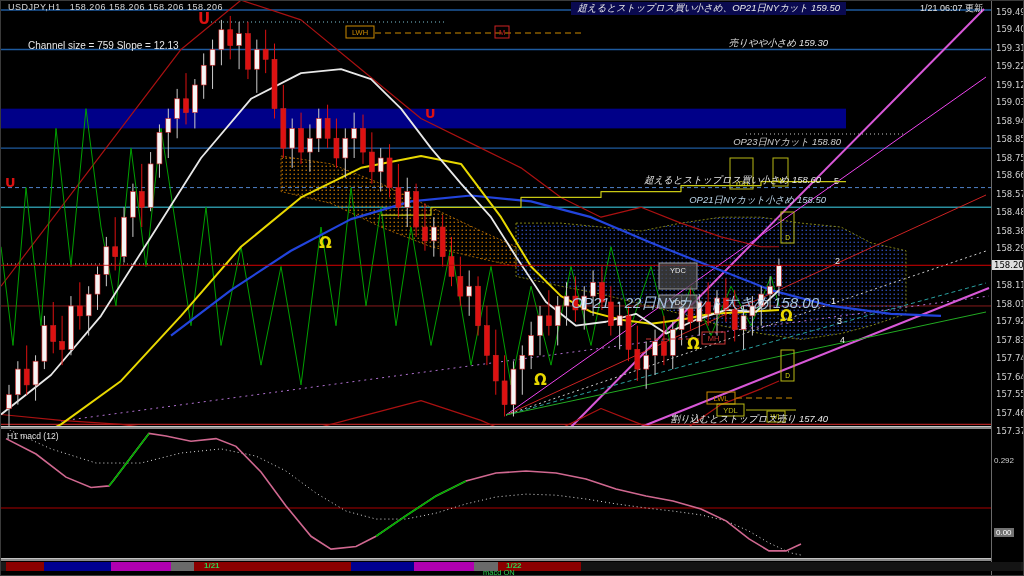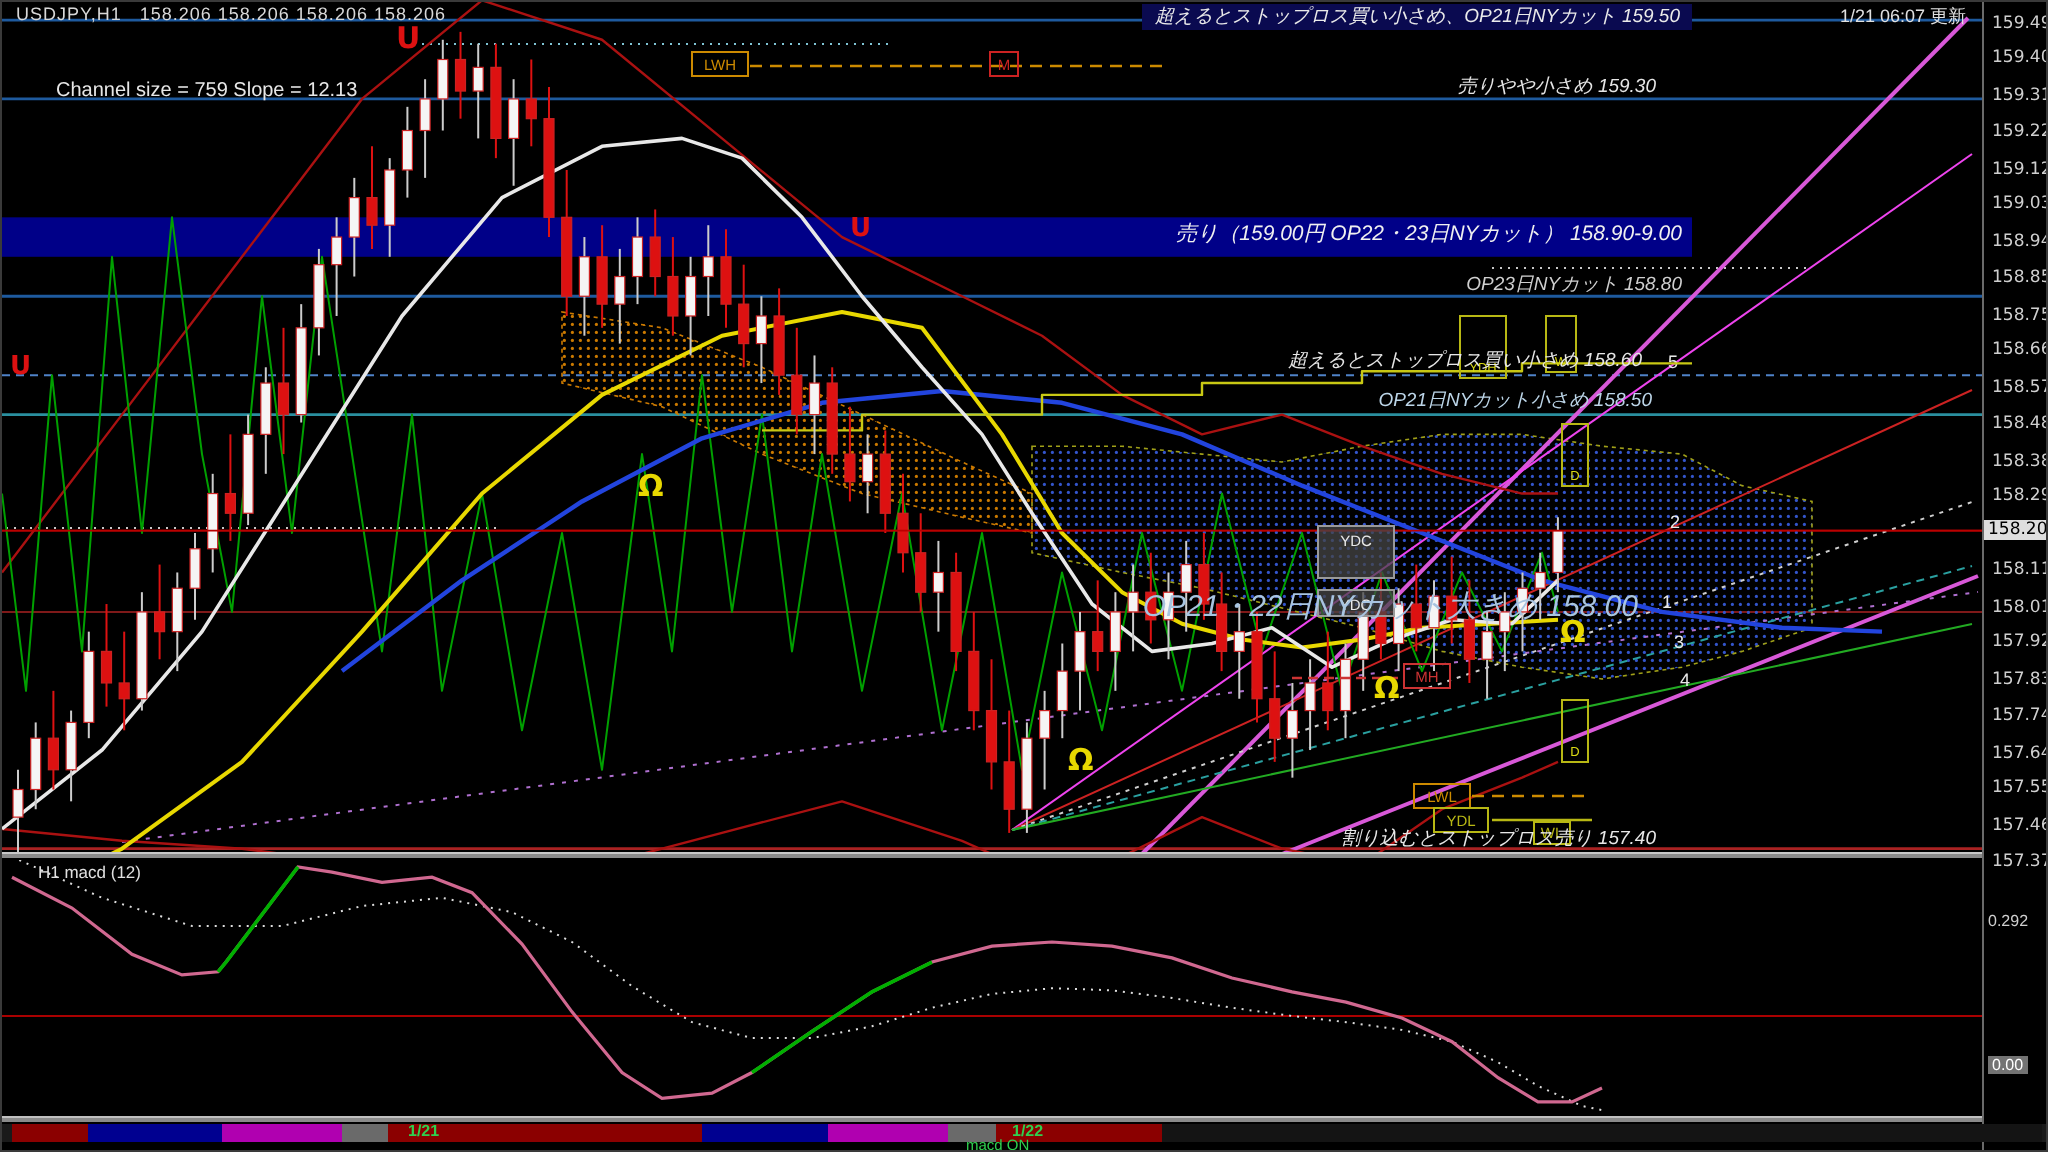--- a/index.html
+++ b/index.html
@@ -7,21 +7,21 @@
           font-family:"Liberation Sans","DejaVu Sans",sans-serif;border:1px solid #3a3a3a;box-sizing:border-box;}
   .titlebar-text{position:absolute;left:7px;top:1px;font-size:9px;color:#d8d8d8;letter-spacing:.5px;white-space:pre;}
   .updated{position:absolute;right:40px;top:1px;font-size:9px;color:#e0e0e0;}
   .channel-info{position:absolute;left:27px;top:39px;font-size:10px;color:#e8e8e8;}
   .watermark{position:absolute;left:30px;top:40px;font-size:52px;color:#f4f4f4;letter-spacing:-1px;}
   #chart{position:absolute;left:0;top:0;width:990px;height:557px;display:block;}
   #annotations{position:absolute;left:0;top:0;width:1024px;height:576px;pointer-events:none;font-style:italic;}
   .anno{position:absolute;white-space:nowrap;color:#e6e6e6;}
   .pane-sep{position:absolute;left:0;top:425px;width:1024px;height:3px;background:#8a8a8a;border-top:1px solid #c8c8c8;box-sizing:border-box;}
   .pane-sep2{position:absolute;left:0;top:557px;width:1024px;height:3px;background:#8a8a8a;border-top:1px solid #c0c0c0;box-sizing:border-box;}
-  .macd-label{position:absolute;left:18px;top:430px;font-size:8.5px;color:#e0e0e0;}
+  .macd-label{position:absolute;left:6px;top:430px;font-size:8.5px;color:#e0e0e0;}
   #axis{position:absolute;left:990px;top:0;width:34px;height:576px;border-left:1px solid #6a6a6a;background:#000;}
   .axlab{position:absolute;left:4px;font-size:8.5px;color:#cfcfcf;font-family:"DejaVu Sans",sans-serif;}
   .axcur{position:absolute;left:0px;font-size:8.5px;background:#dedede;color:#000;padding:0 2px;font-family:"DejaVu Sans",sans-serif;}
   .axmacd{position:absolute;left:2px;font-size:8px;color:#cfcfcf;margin-top:25px;}
   .axmacd.box{background:#737373;color:#fff;padding:0 2px;}
   #sessionbar{position:absolute;left:0;top:561px;width:1024px;height:9px;background:#1a1a1a;}
   .seg{position:absolute;top:0;height:9px;}
   .seglab{position:absolute;top:-1px;font-size:8px;color:#2fd04f;font-weight:bold;}
   .macd-on{position:absolute;left:482px;top:567px;font-size:7.5px;color:#2fd04f;}
 </style>
@@ -299,21 +299,20 @@
         <polyline points="108,484.898 112,480.015 148,432.47" fill="none" stroke="#00b000" stroke-width="1.8"></polyline>
         <polyline points="375,535.27 405,514.71 435,494.921 465,480.015" fill="none" stroke="#00b000" stroke-width="1.8"></polyline>
       </g>
     </svg>
   <div class="titlebar-text">USDJPY,H1   158.206 158.206 158.206 158.206</div>
   <div class="updated">1/21 06:07 更新</div>
   <div class="channel-info">Channel size = 759  Slope = 12.13</div>
   <div id="annotations">
       <div class="anno" style="right: 179px; top: 1px; font-size: 9.5px; color: rgb(234, 234, 234); background: rgb(10, 10, 80); padding: 0px 6px;">超えるとストップロス買い小さめ、OP21日NYカット 159.50</div>
       <div class="anno" style="right: 197px; top: 36px; font-size: 9.5px; color: rgb(230, 230, 230);">売りやや小さめ 159.30</div>
-      <div class="anno" style="right: 184px; top: 109px; font-size: 10.5px; color: rgb(240, 240, 240);">売り（159.00円  OP22・23日NYカット） 158.90-9.00</div>
       <div class="anno" style="right: 184px; top: 135px; font-size: 9.5px; color: rgb(207, 207, 207);">OP23日NYカット 158.80</div>
       <div class="anno" style="right: 204px; top: 173px; font-size: 9.5px; color: rgb(230, 230, 230); text-align: center;">超えるとストップロス買い小さめ 158.60</div>
       <div class="anno" style="right: 199px; top: 193px; font-size: 9.5px; color: rgb(188, 213, 232);">OP21日NYカット小さめ 158.50</div>
       <div class="anno" style="right: 206px; top: 293px; font-size: 15px; color: rgb(168, 196, 224);">OP21・22日NYカット大きめ 158.00</div>
       <div class="anno" style="right: 197px; top: 412px; font-size: 9.5px; color: rgb(232, 232, 232);">割り込むとストップロス売り 157.40</div>
     </div>
   <div class="pane-sep"></div>
   <div class="macd-label">H1  macd (12)</div>
   <div class="pane-sep2"></div>
   <div id="axis">

